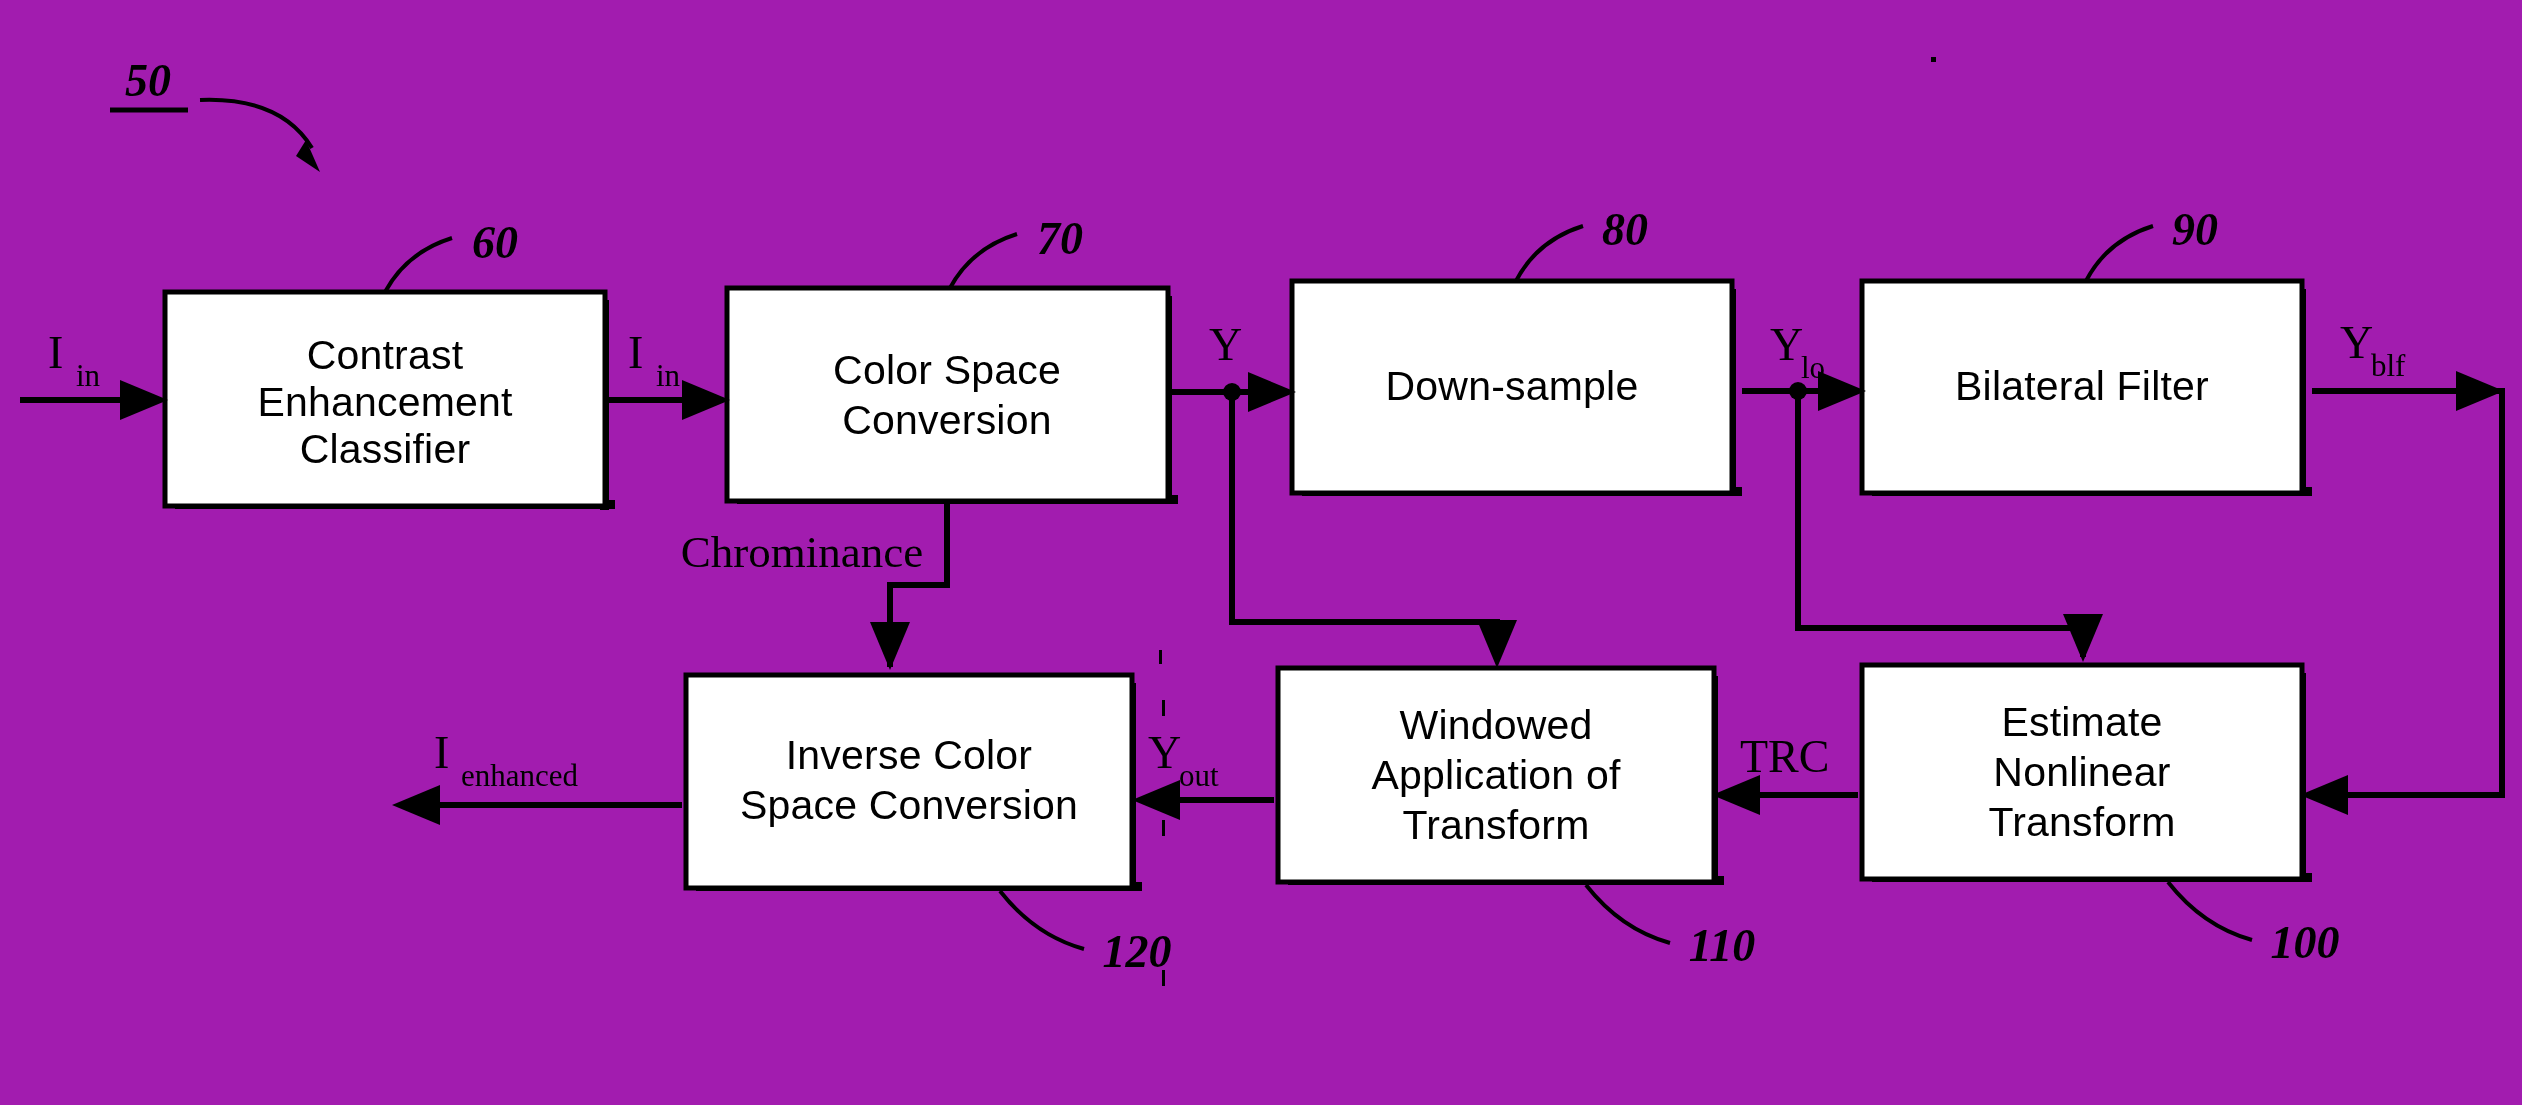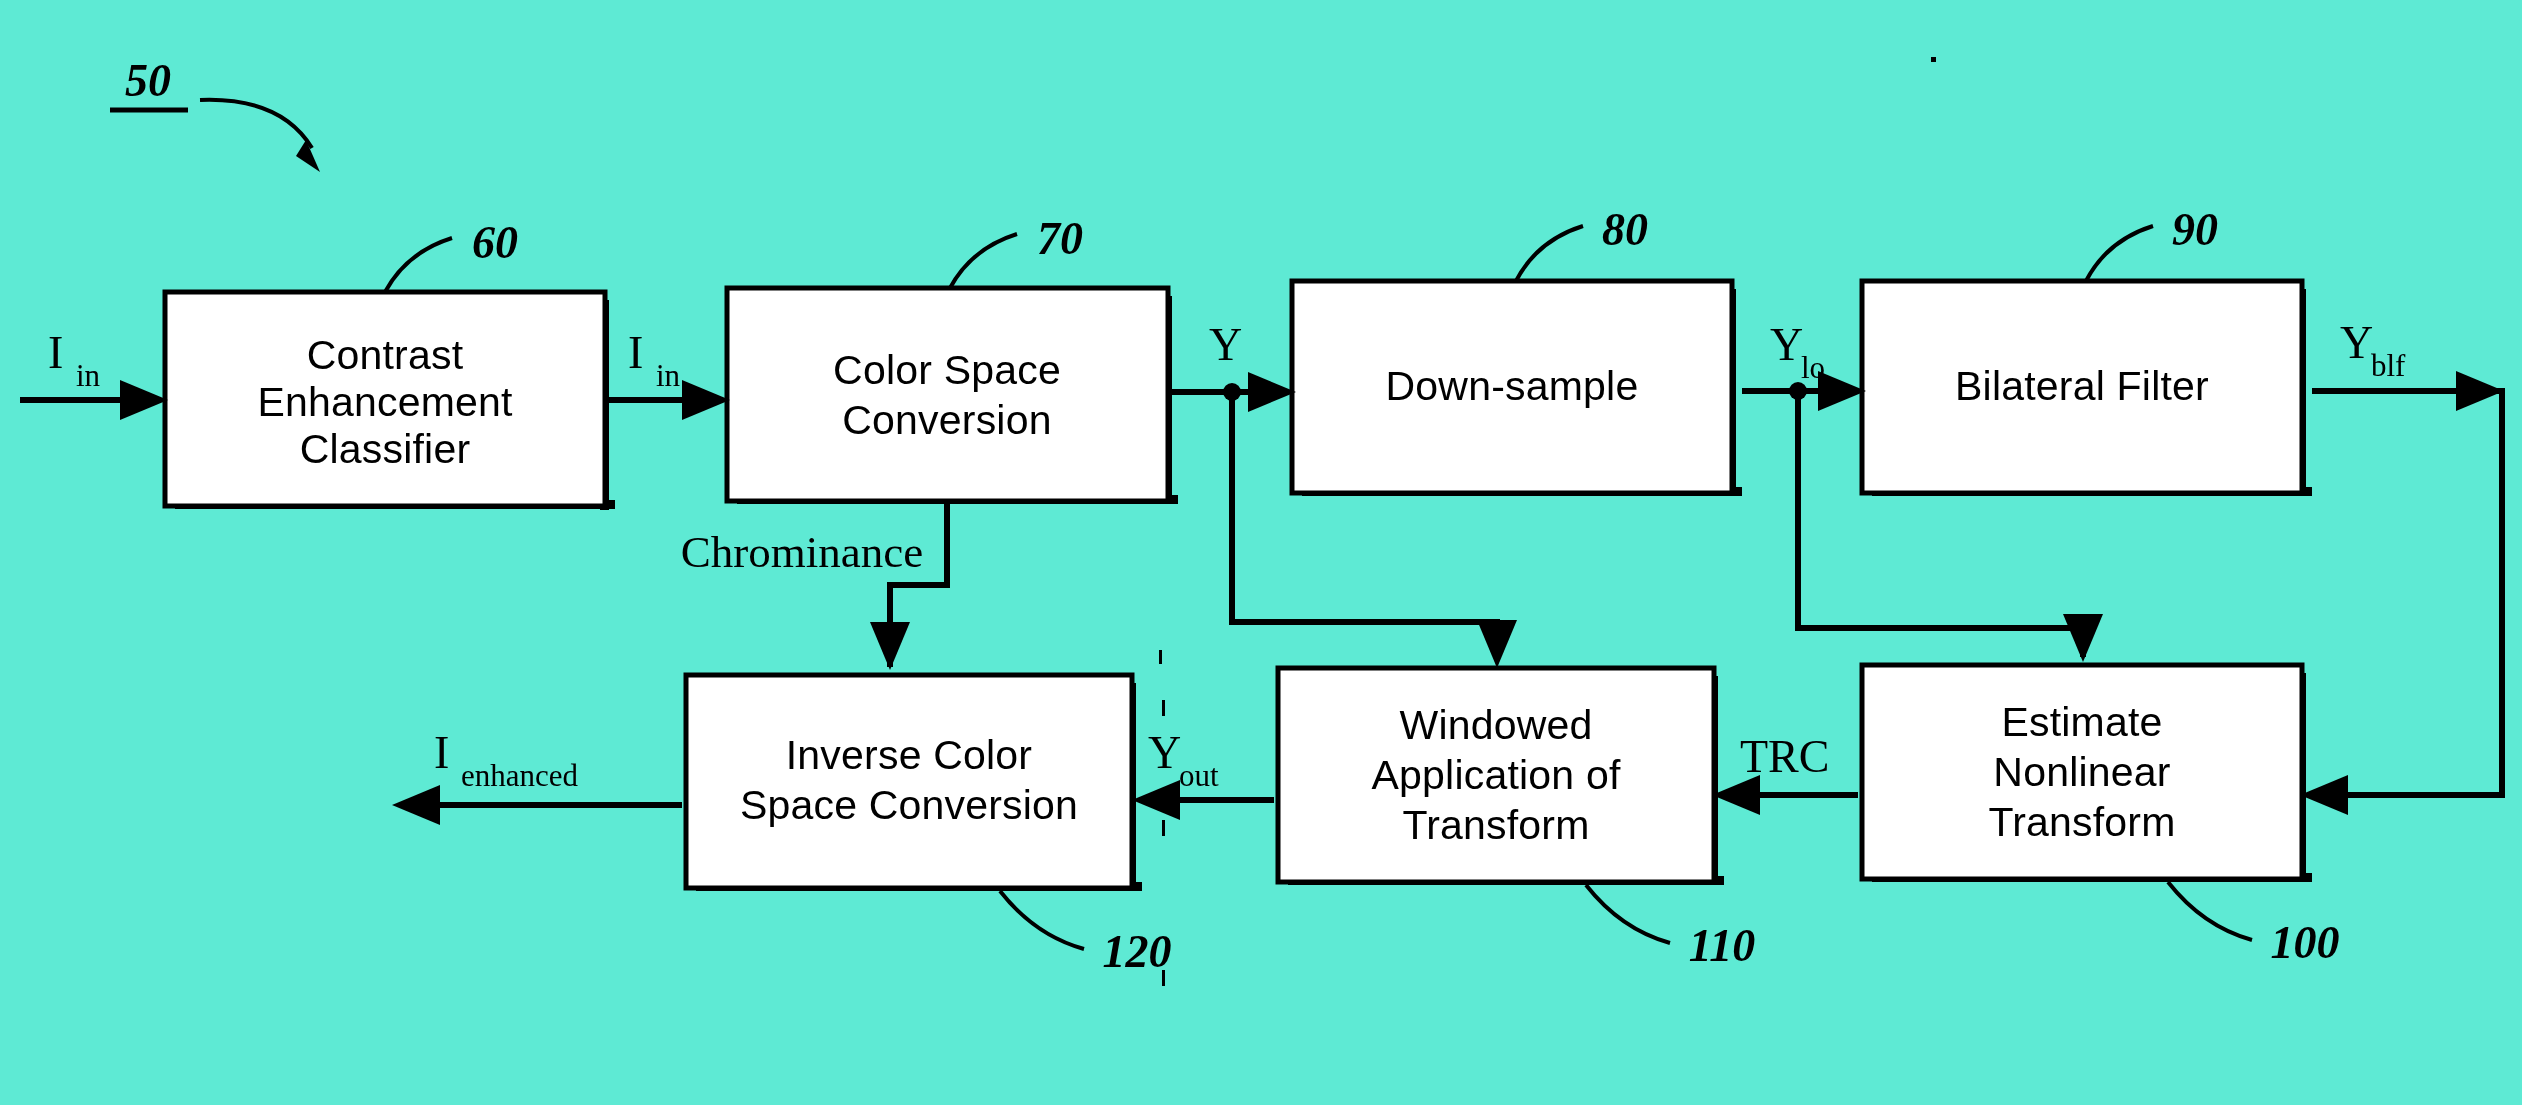--- a/index.html
+++ b/index.html
@@ -4,21 +4,21 @@
 <style>
   html, body {
     margin: 0;
     padding: 0;
     background: #ffffff;
   }
   #page {
     position: relative;
     width: 2522px;
     height: 1105px;
-    background: #5eead4;
+    background: #a21caf;
     overflow: hidden;
     font-family: "Liberation Sans", sans-serif;
   }
   svg.diagram {
     position: absolute;
     left: 0;
     top: 0;
     width: 2522px;
     height: 1105px;
     display: block;

